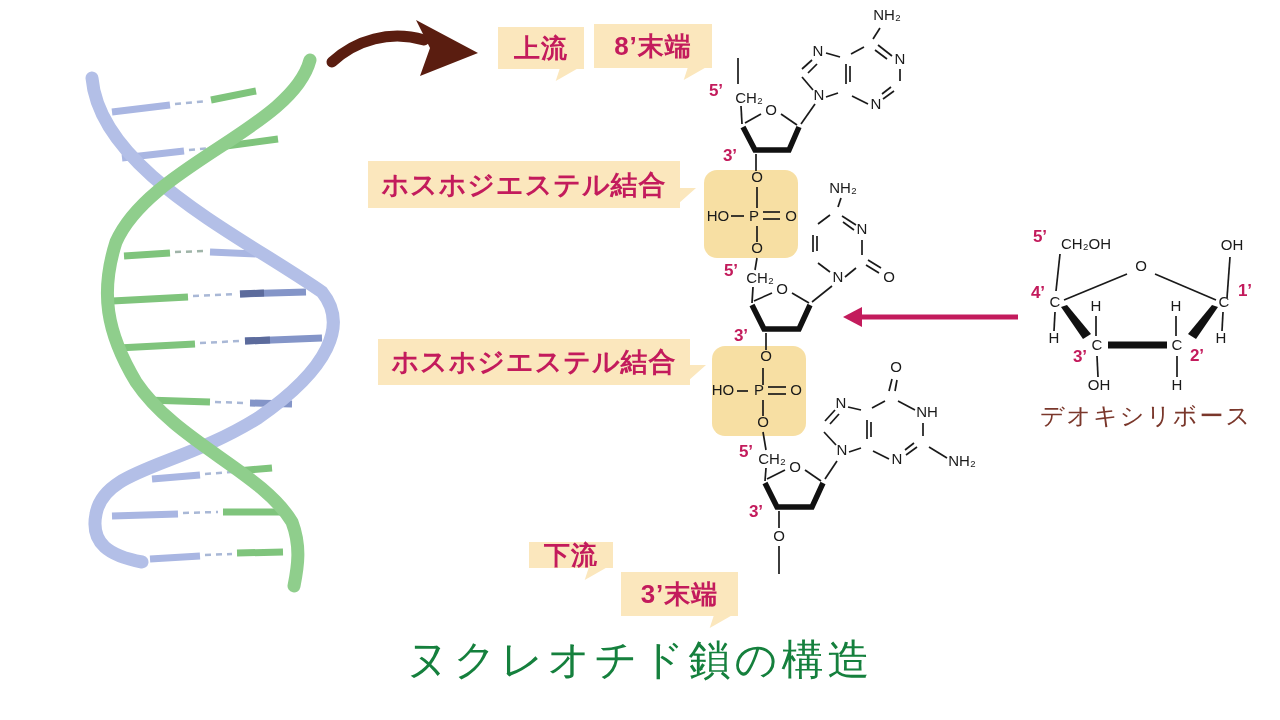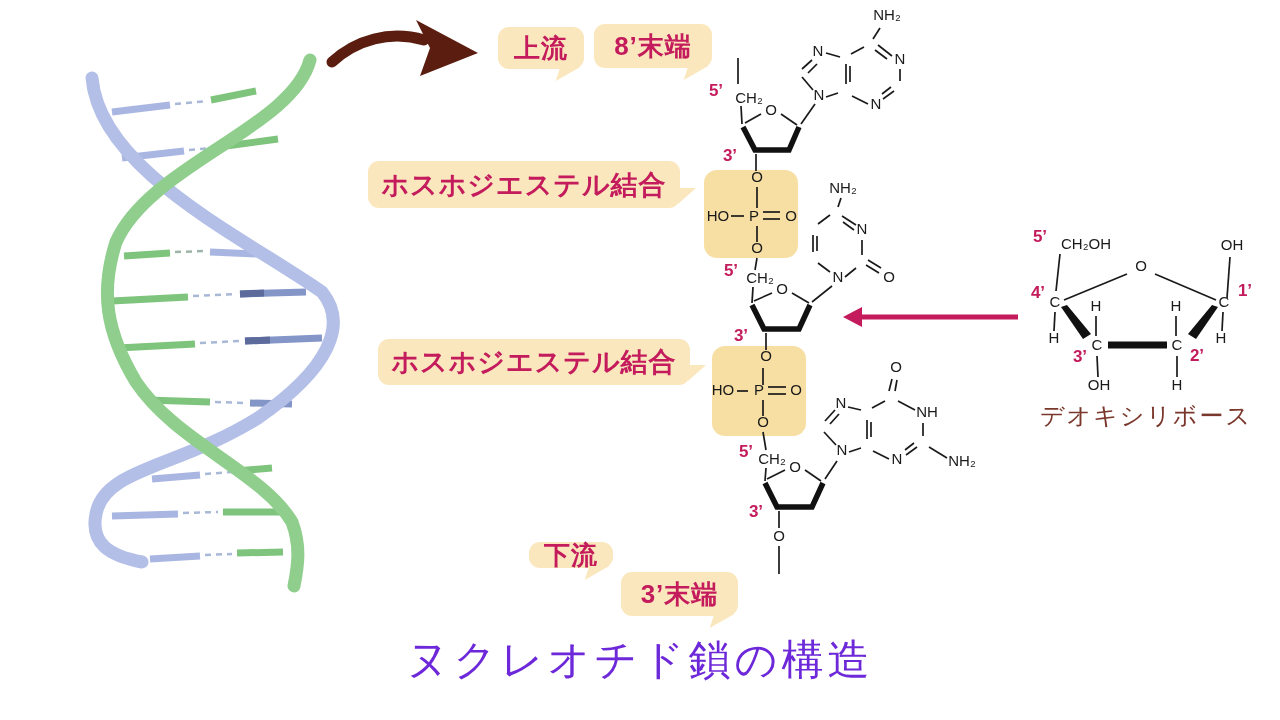--- a/index.html
+++ b/index.html
@@ -1,29 +1,29 @@
 <!DOCTYPE html>
 <html><head>
 <meta charset="utf-8">
 <style>
   html,body{margin:0;padding:0;background:#fff;}
   .stage{position:relative;width:1280px;height:720px;background:#ffffff;overflow:hidden;
          font-family:"Liberation Sans","DejaVu Sans",sans-serif;}
   svg{position:absolute;inset:0;}
-  .bubble{position:absolute;background:#FBE7BD;color:#C31B5C;border-radius:11px;
+  .bubble{position:absolute;background:#FBE7BD;color:#C31B5C;border-radius:0;
           display:flex;align-items:center;justify-content:center;
           font-weight:600;letter-spacing:1px;}
   .bubble:after{content:"";position:absolute;width:0;height:0;}
   .tail-br:after{right:6px;bottom:-12px;border-left:20px solid #FBE7BD;
                  border-bottom:14px solid transparent;transform:skewX(-18deg);}
   .tail-r:after{right:-16px;bottom:4px;border-top:16px solid #FBE7BD;
                 border-right:18px solid transparent;}
   .caption{position:absolute;color:#7A372B;font-size:24px;letter-spacing:2px;font-weight:500;}
   .title{position:absolute;left:0;top:632px;width:1280px;text-align:center;
-         color:#6d28d9;font-size:42px;letter-spacing:4px;font-weight:500;}
+         color:#15803d;font-size:42px;letter-spacing:4px;font-weight:500;}
   .atom{font-size:15px;fill:#1a1a1a;text-anchor:middle;font-family:"Liberation Sans",sans-serif;}
   .prime{font-size:17px;fill:#C31B5C;text-anchor:middle;font-weight:600;
          font-family:"Liberation Sans",sans-serif;}
 </style>
 </head>
 <body>
 
 <div class="stage">
 
 <svg viewBox="0 0 1280 720">

